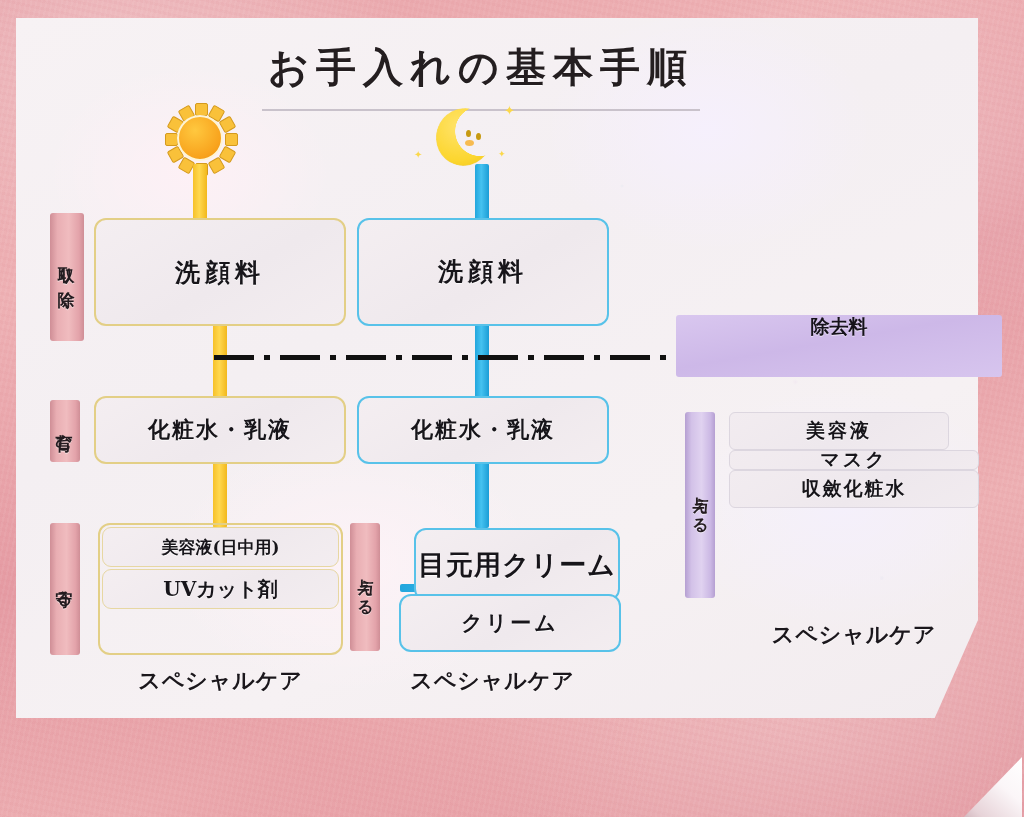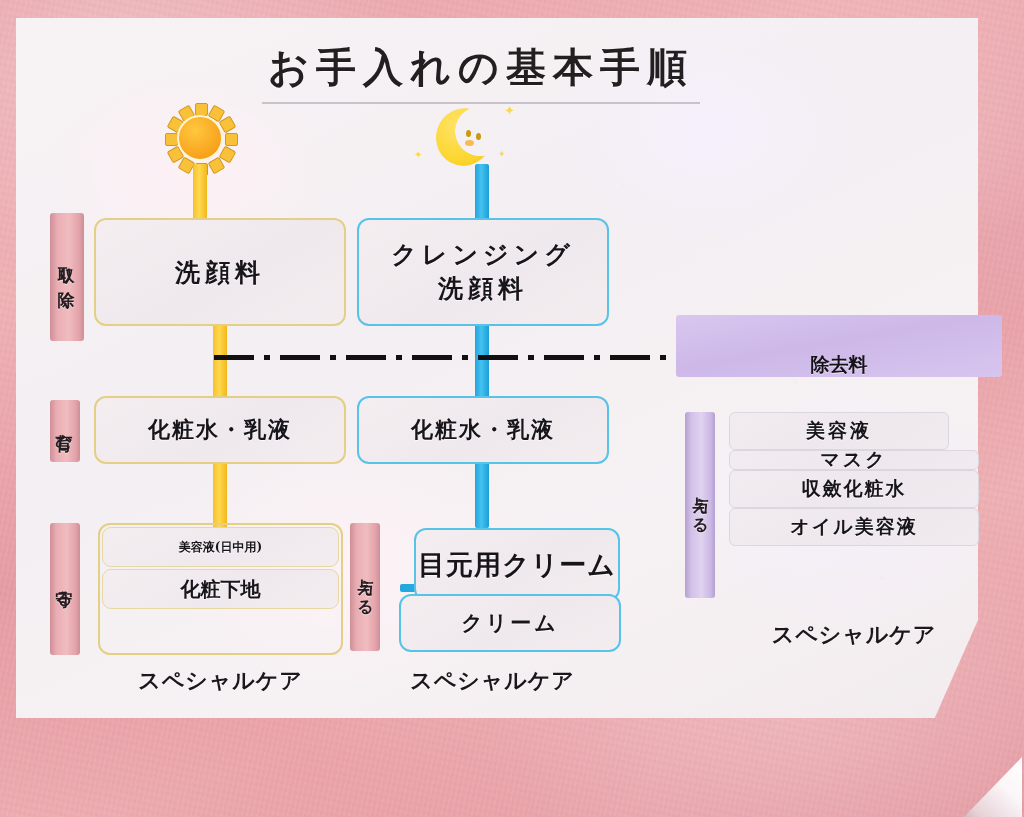--- a/index.html
+++ b/index.html
@@ -55,21 +55,21 @@
     clip-path:polygon(100% 0, 100% 100%, 0 100%);
     box-shadow:-1px -1px 3px rgba(140,90,100,.30);
   }
 
   
   #title-wrap{position:absolute;left:0;top:40px;width:962px;text-align:center;}
   #title{
     display:inline-block;
     font-family:"DejaVu Serif","Liberation Serif",serif;
     font-size:40px;font-weight:700;color:#241e20;letter-spacing:7px;
-    padding:0 6px 7px 6px;
+    padding:0 6px 14px 6px;
     border-bottom:2px solid #c9c2cb;
     text-shadow:0 1px 0 rgba(255,255,255,.7);
   }
 
   
   .sun{position:absolute;left:172px;top:110px;width:56px;height:56px;}
   .sun .rays{position:absolute;inset:-9px;}
   .sun .ray{
     position:absolute;left:50%;top:50%;width:11px;height:11px;margin:-5.5px 0 0 -5.5px;
     background:#f9c13a;border:1px solid #d49a1e;border-radius:2px;
@@ -135,21 +135,21 @@
   .vlabel.pink{
     background:linear-gradient(90deg,#cf8e96 0%,#e9aeb3 22%,#f0bcbf 55%,#e3a3aa 85%,#cf8e96 100%);
   }
   .vlabel.purple{
     background:linear-gradient(90deg,#b59fd2 0%,#d3c2e8 22%,#e0d2f0 55%,#cbb8e4 85%,#b59fd2 100%);
   }
 
   
   #removal{
     position:absolute;box-sizing:border-box;border-radius:3px;
-    display:flex;align-items:center;justify-content:flex-end;text-align:center;
+    display:flex;align-items:center;justify-content:space-between;text-align:center;
     background:linear-gradient(170deg,#d9c7ef 0%,#cdb8e8 45%,#d7c5ee 100%);
     font-family:"DejaVu Serif","Liberation Serif",serif;font-weight:700;color:#15121a;
     line-height:1.25;text-shadow:0 1px 0 rgba(255,255,255,.55);
   }
 
   
   #divider{
     position:absolute;height:5px;
     background-image:
       repeating-linear-gradient(to right,#111 0 40px, transparent 40px 50px, #111 50px 56px, transparent 56px 66px);
@@ -221,46 +221,44 @@
 
   <div class="vlabel pink" style="left:50px;top:523px;width:30px;height:132px;font-size:17px">守る</div>
 
   <div class="vlabel pink" style="left:350px;top:523px;width:30px;height:128px;font-size:16px">与える</div>
 
   <div class="vlabel purple" style="left:685px;top:412px;width:30px;height:186px;font-size:16px">与える</div>
 
   <div class="box gold" style="left:94px;top:218px;width:252px;height:108px;font-size:25px;letter-spacing:5px">洗顔料</div>
 
   <div class="box blue" style="left:357px;top:218px;width:252px;height:108px;font-size:25px;letter-spacing:5px;flex-direction:column;line-height:1.35">
-    <span>クレンジング</span>
     <span>洗顔料</span>
   </div>
 
   <div id="removal" style="left:676px;top:315px;width:326px;height:62px;font-size:19px;flex-direction:column">
     <span>除去料</span>
   </div>
 
   <div class="box gold" style="left:94px;top:396px;width:252px;height:68px;font-size:22px;letter-spacing:2px">化粧水・乳液</div>
 
   <div class="box blue" style="left:357px;top:396px;width:252px;height:68px;font-size:22px;letter-spacing:2px">化粧水・乳液</div>
 
   <div class="group gold" style="left:98px;top:523px;width:245px;height:132px">
-    <div class="cell" style="height:40px;font-size:12px">美容液(日中用)</div>
-    <div class="cell" style="height:40px;font-size:20px">化粧下地</div>
+    <div class="cell" style="height:40px;font-size:17px">美容液(日中用)</div>
+    <div class="cell" style="height:40px;font-size:20px">UVカット剤</div>
   </div>
 
   <div class="box blue" style="left:414px;top:528px;width:206px;height:73px;font-size:27px;letter-spacing:1px">目元用クリーム</div>
 
   <div class="box blue" style="left:399px;top:594px;width:222px;height:58px;font-size:21px;letter-spacing:3px">クリーム</div>
 
   <div style="position:absolute;left:729px;top:412px;width:250px;">
     <div class="box plain" style="position:relative;left:0;top:0;width:220px;height:38px;font-size:19px;letter-spacing:3px">美容液</div>
     <div class="box plain" style="position:relative;left:0;top:0;width:250px;height:20px;font-size:19px;letter-spacing:3px">マスク</div>
     <div class="box plain" style="position:relative;left:0;top:0;width:250px;height:38px;font-size:19px;letter-spacing:2px">収斂化粧水</div>
-    <div class="box plain" style="position:relative;left:0;top:0;width:250px;height:38px;font-size:19px;letter-spacing:2px">オイル美容液</div>
   </div>
 
   <div class="caption" style="left:98px;top:666px;width:245px;font-size:22px">スペシャルケア</div>
 
   <div class="caption" style="left:370px;top:666px;width:245px;font-size:22px">スペシャルケア</div>
 
   <div class="caption" style="left:729px;top:620px;width:250px;font-size:22px">スペシャルケア</div>
 </div>
 
 </body></html>

